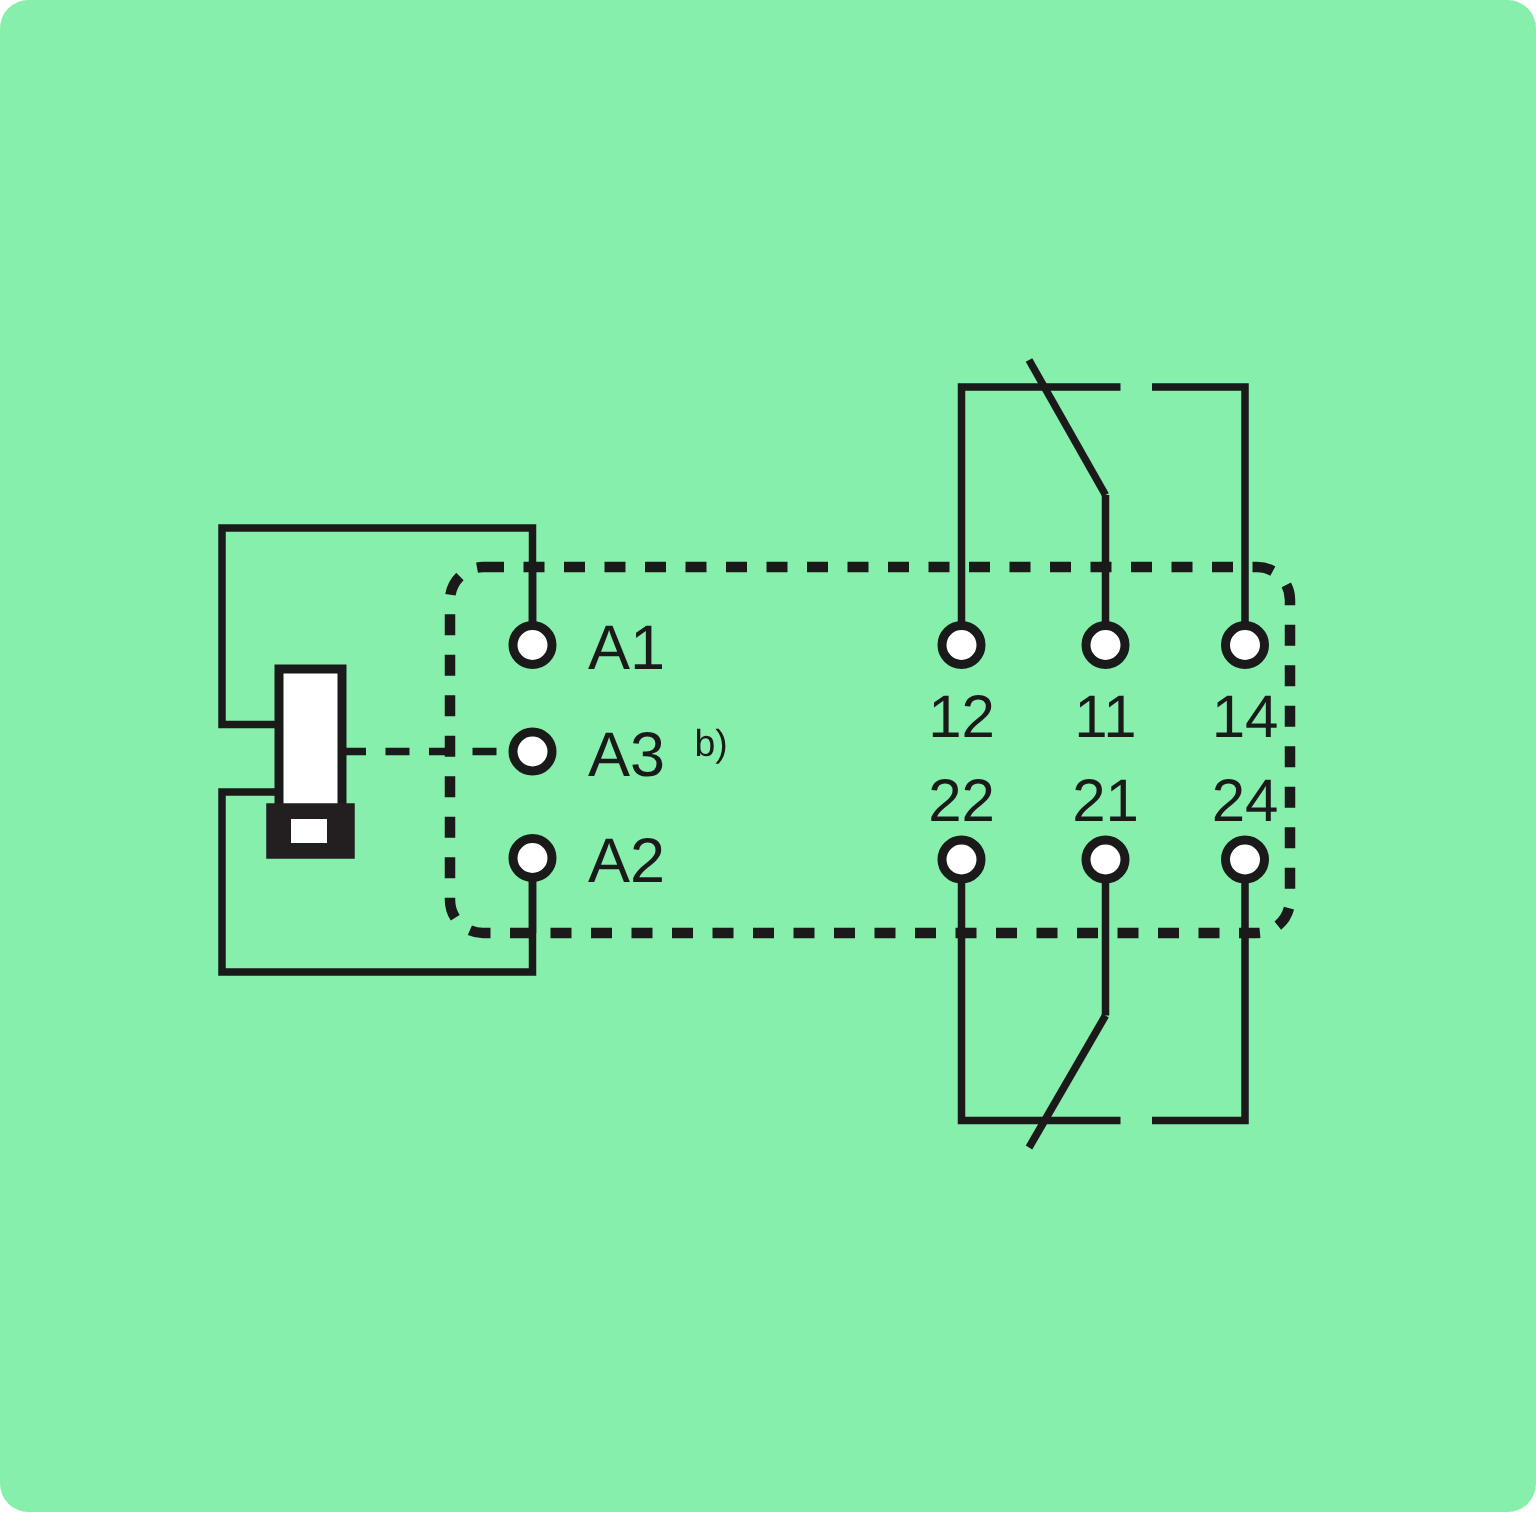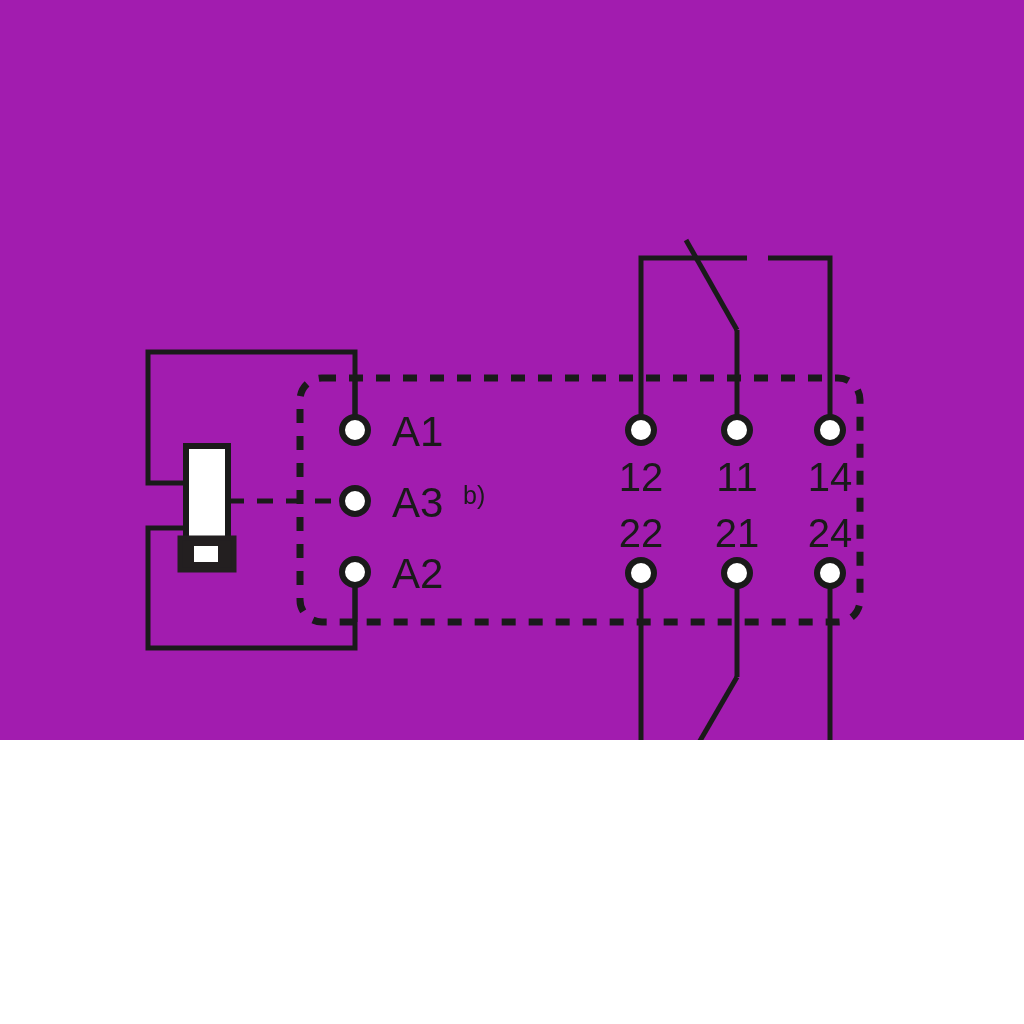--- a/index.html
+++ b/index.html
@@ -3,23 +3,24 @@
 <meta charset="utf-8">
 <style>
   html, body {
     margin: 0;
     padding: 0;
     background: #ffffff;
   }
   #diagram-root {
     position: relative;
     width: 1024px;
-    height: 740px;
-    background: #a21caf;
+    height: 1008px;
+    background: #86efac;
     font-family: "Liberation Sans", sans-serif;
+    border-radius: 19px;
   }
   svg.schematic {
     display: block;
     width: 1024px;
     height: 1024px;
   }
   .terminal-label {
     font-family: "Liberation Sans", sans-serif;
     font-size: 42px;
     fill: #1a1a1a;

